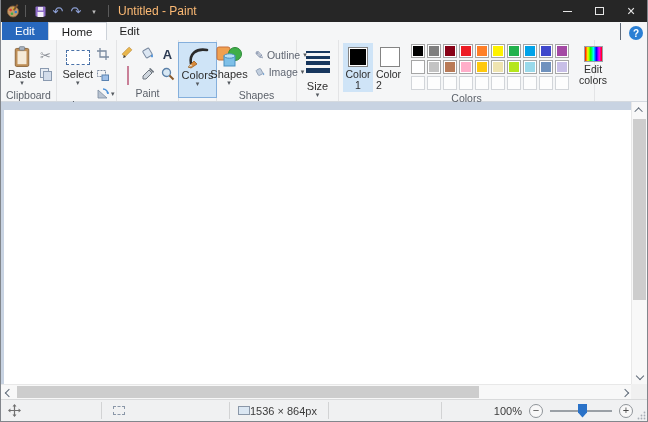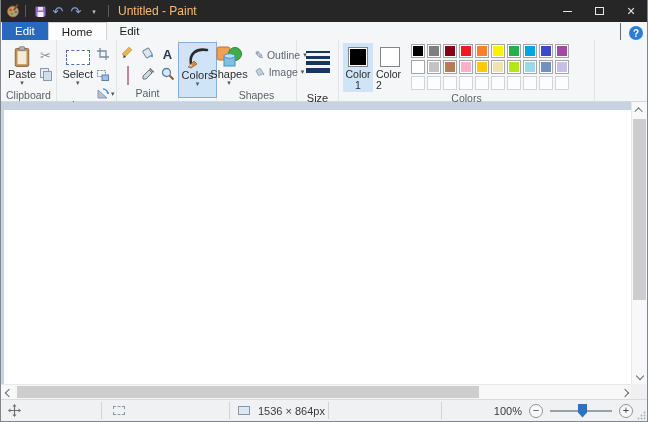--- a/index.html
+++ b/index.html
@@ -75,21 +75,21 @@
   .vscroll { position:absolute; top:102px; bottom:37px; right:0; width:16px; background:#f8f8f8; border-left:1px solid #e8e8e8; }
   .vscroll .thumb { position:absolute; left:1px; right:1px; top:17px; height:181px; background:#cdcdcd; }
   .sbtn { position:absolute; width:16px; height:16px; display:flex; align-items:center; justify-content:center; }
   .hscroll { position:absolute; left:0; bottom:22px; height:15px; width:632px; background:#f8f8f8; border-top:1px solid #e8e8e8; }
   .hscroll .thumb { position:absolute; top:1px; bottom:1px; left:16px; width:462px; background:#cdcdcd; }
   .scroll-corner { position:absolute; right:0; bottom:22px; width:16px; height:15px; background:#f0f0f0; }
   
   .statusbar { position:absolute; left:0; right:0; bottom:0; height:22px; background:#f0f1f2;
                border-top:1px solid #d9dadb; font-size:11px; color:#3b3b3b; }
   .sdiv { position:absolute; top:2px; bottom:2px; width:1px; background:#d2d3d4; }
-  .sitem { position:absolute; top:0; height:21px; display:flex; align-items:center; gap:8px; }
+  .sitem { position:absolute; top:0; height:21px; display:flex; align-items:center; gap:0; }
   .sel-icon { width:12px; height:9px; border:1px dashed #8a97a8; }
   .mon-icon { width:12px; height:9px; border:1px solid #8a97a8; background:#dbe7f3; }
   .zoombtn { width:14px; height:14px; border-radius:50%; border:1px solid #8f9499; background:#f8f8f8;
              display:flex; align-items:center; justify-content:center; font-size:11px; color:#4a4a4a; line-height:1; }
   .slider-track { position:relative; width:62px; height:2px; background:#9aa0a6; }
   .slider-thumb { position:absolute; left:28px; top:-6px; width:9px; height:14px; background:#2a72c8;
                   clip-path:polygon(0 0,100% 0,100% 64%,50% 100%,0 64%); }
 </style>
 </head>
 <body>
@@ -292,21 +292,21 @@
 
     <div class="grp" style="width:42px">
       <div class="grp-body">
         <div class="bigbtn" style="padding-top:4px">
           <span class="size-icon">
             <i style="height:2px"></i>
               <i style="height:3px"></i>
               <i style="height:4px"></i>
               <i style="height:5px"></i>
           </span>
-          <span class="lbl" style="margin-top:20px">Size</span>
+          <span class="lbl" style="margin-top:8px">Size</span>
           <span class="caret">▾</span>
         </div>
       </div>
     </div>
 
     <div class="grp" style="width:256px">
       <div class="grp-body" style="justify-content:flex-start;padding-left:3px">
         <div class="colorbtn selectedbtn">
           <span class="sw" style="background: rgb(0, 0, 0);"></span>
           <span style="width:28px;text-align:center">Color 1</span>
@@ -340,20 +340,24 @@
             <div class="swatch empty"></div>
             <div class="swatch empty"></div>
             <div class="swatch empty"></div>
             <div class="swatch empty"></div>
             <div class="swatch empty"></div>
             <div class="swatch empty"></div>
             <div class="swatch empty"></div>
             <div class="swatch empty"></div>
             <div class="swatch empty"></div>
           </div>
+        <div class="bigbtn" style="width:38px;margin-left:4px;font-size:10.5px">
+          <span class="editcolors-icon"></span>
+          <span class="lbl" style="width:34px">Edit colors</span>
+        </div>
       </div>
       <div class="grp-label">Colors</div>
     </div>
 
   </div>
 
   <div class="workarea">
     <div class="canvas"></div>
   </div>
 

